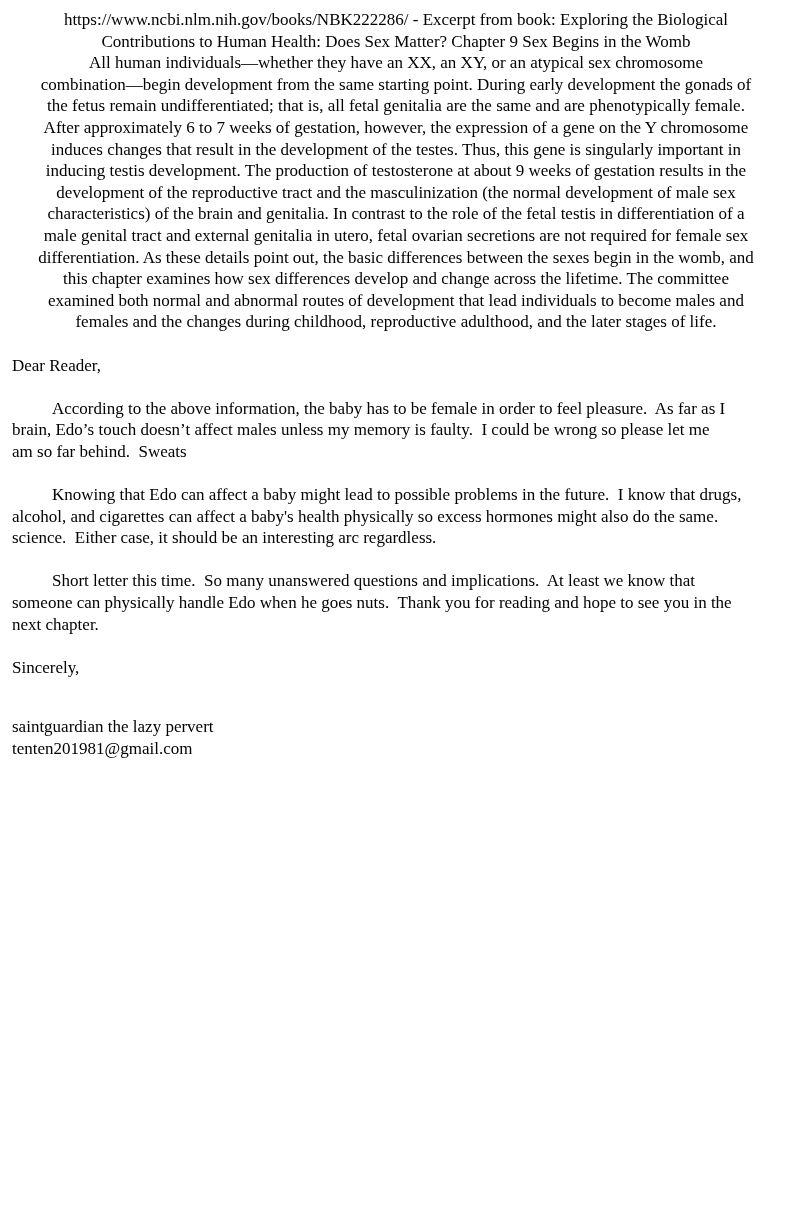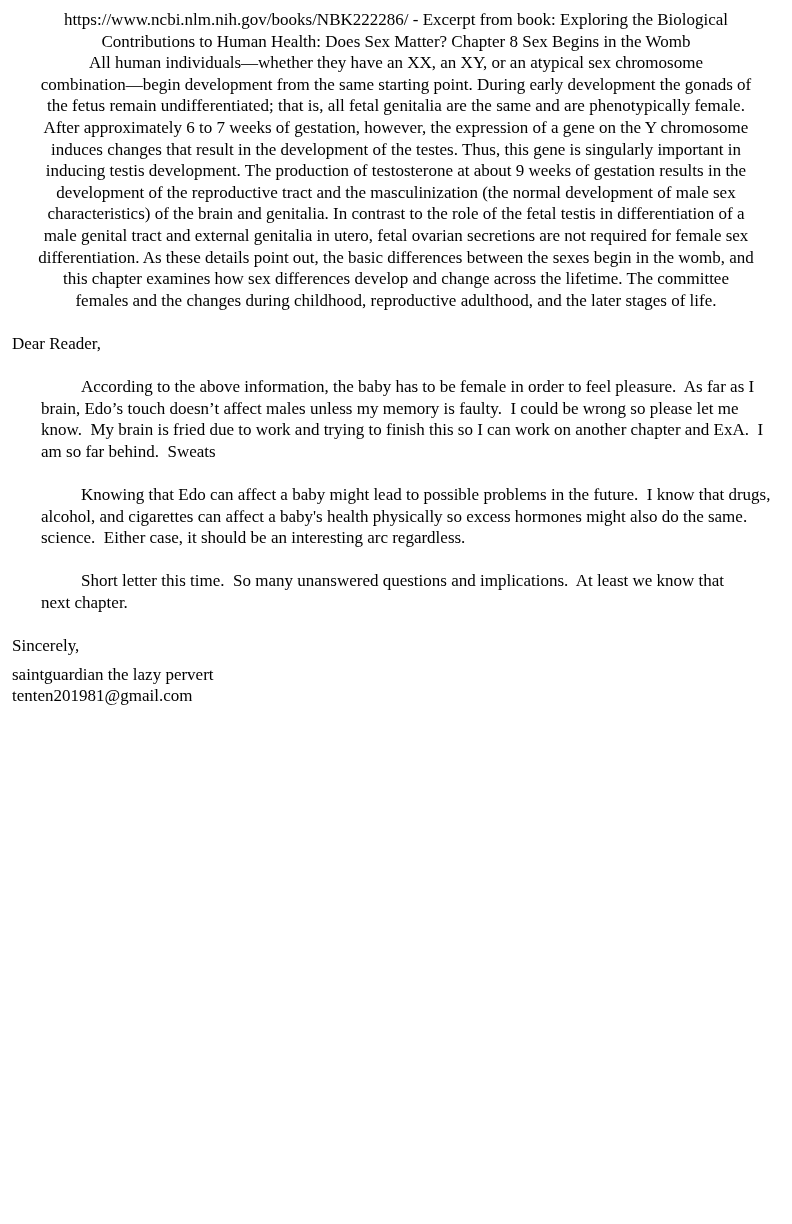--- a/index.html
+++ b/index.html
@@ -25,67 +25,67 @@
   }
   .excerpt {
     text-align: center;
     margin-bottom: 21.6px;
   }
   .salutation {
     margin-bottom: 21.6px;
   }
   .para {
     margin-bottom: 21.6px;
-    margin-left: 29px;
   }
   .para .line.first {
     text-indent: 40px;
   }
   .closing {
-    margin-bottom: 7px;
+    margin-bottom: 38px;
   }
 </style>
 </head>
 <body>
 
 <div class="page">
   <div class="excerpt">
       <div class="line">https://www.ncbi.nlm.nih.gov/books/NBK222286/ - Excerpt from book: Exploring the Biological</div>
-      <div class="line">Contributions to Human Health: Does Sex Matter? Chapter 8 Sex Begins in the Womb</div>
+      <div class="line">Contributions to Human Health: Does Sex Matter? Chapter 9 Sex Begins in the Womb</div>
       <div class="line">All human individuals—whether they have an XX, an XY, or an atypical sex chromosome</div>
       <div class="line">combination—begin development from the same starting point. During early development the gonads of</div>
       <div class="line">the fetus remain undifferentiated; that is, all fetal genitalia are the same and are phenotypically female.</div>
       <div class="line">After approximately 6 to 7 weeks of gestation, however, the expression of a gene on the Y chromosome</div>
       <div class="line">induces changes that result in the development of the testes. Thus, this gene is singularly important in</div>
       <div class="line">inducing testis development. The production of testosterone at about 9 weeks of gestation results in the</div>
       <div class="line">development of the reproductive tract and the masculinization (the normal development of male sex</div>
       <div class="line">characteristics) of the brain and genitalia. In contrast to the role of the fetal testis in differentiation of a</div>
       <div class="line">male genital tract and external genitalia in utero, fetal ovarian secretions are not required for female sex</div>
       <div class="line">differentiation. As these details point out, the basic differences between the sexes begin in the womb, and</div>
       <div class="line">this chapter examines how sex differences develop and change across the lifetime. The committee</div>
+      <div class="line">examined both normal and abnormal routes of development that lead individuals to become males and</div>
       <div class="line">females and the changes during childhood, reproductive adulthood, and the later stages of life.</div>
     </div>
 
   <div class="line salutation">Dear Reader,</div>
 
   <div class="para">
       <div class="line first">According to the above information, the baby has to be female in order to feel pleasure.  As far as I</div>
       <div class="line">brain, Edo’s touch doesn’t affect males unless my memory is faulty.  I could be wrong so please let me</div>
-      <div class="line">know.  My brain is fried due to work and trying to finish this so I can work on another chapter and ExA.  I</div>
       <div class="line">am so far behind.  Sweats</div>
     </div>
 
   <div class="para">
       <div class="line first">Knowing that Edo can affect a baby might lead to possible problems in the future.  I know that drugs,</div>
       <div class="line">alcohol, and cigarettes can affect a baby's health physically so excess hormones might also do the same.</div>
       <div class="line">science.  Either case, it should be an interesting arc regardless.</div>
     </div>
 
   <div class="para">
       <div class="line first">Short letter this time.  So many unanswered questions and implications.  At least we know that</div>
+      <div class="line">someone can physically handle Edo when he goes nuts.  Thank you for reading and hope to see you in the</div>
       <div class="line">next chapter.</div>
     </div>
 
   <div class="line closing">Sincerely,</div>
 
   <div class="signature">
       <div class="line">saintguardian the lazy pervert</div>
       <div class="line">tenten201981@gmail.com</div>
     </div>
 </div>

